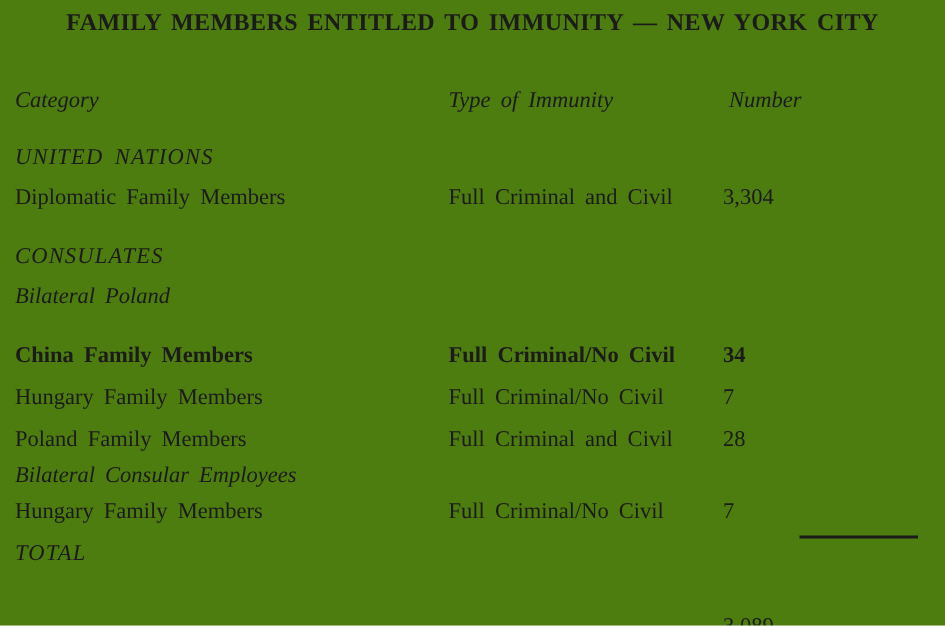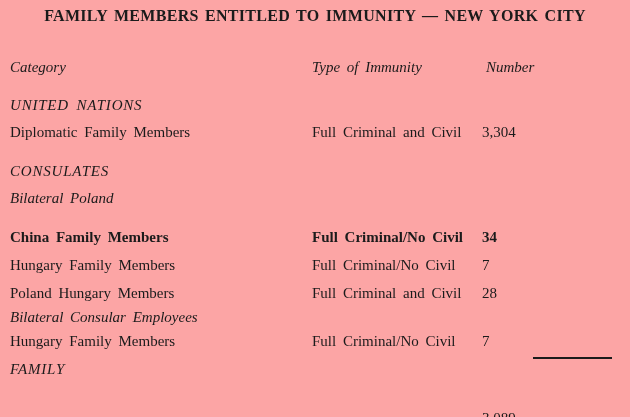--- a/index.html
+++ b/index.html
@@ -4,21 +4,21 @@
 <style>
   html, body {
     margin: 0;
     padding: 0;
     background: #e8e8e8;
   }
   .page {
     position: relative;
     width: 630px;
     height: 417px;
-    background: #fca5a5;
+    background: #4d7c0f;
     color: #1b1b1b;
     font-family: "Liberation Serif", "DejaVu Serif", serif;
     overflow: hidden;
   }
   .title {
     position: absolute;
     top: 5px;
     left: 0;
     width: 100%;
     margin: 0;
@@ -38,21 +38,21 @@
     line-height: 19px;
     word-spacing: 3px;
   }
   .cat {
     position: absolute;
     left: 10px;
     white-space: nowrap;
   }
   .typ {
     position: absolute;
-    left: 312px;
+    left: 299px;
     white-space: nowrap;
     text-align: right;
   }
   .num {
     position: absolute;
     right: 18px;
     width: 130px;
     text-align: left;
     white-space: nowrap;
   }
@@ -129,38 +129,38 @@
     <span class="num">34</span>
   </div>
 
   <div class="row kind-data" style="top: 256px;">
     <span class="cat">Hungary Family Members</span>
     <span class="typ">Full Criminal/No Civil</span>
     <span class="num">7</span>
   </div>
 
   <div class="row kind-data" style="top: 284px;">
-    <span class="cat">Poland Hungary Members</span>
+    <span class="cat">Poland Family Members</span>
     <span class="typ">Full Criminal and Civil</span>
     <span class="num">28</span>
   </div>
 
   <div class="row kind-subsection" style="top: 308px;">
     <span class="cat">Bilateral Consular Employees</span>
     <span class="typ"></span>
     <span class="num"></span>
   </div>
 
   <div class="row kind-data" style="top: 332px;">
     <span class="cat">Hungary Family Members</span>
     <span class="typ">Full Criminal/No Civil</span>
     <span class="num">7</span>
   </div>
 
   <div class="row kind-total" style="top: 360px;">
-    <span class="cat">FAMILY</span>
+    <span class="cat">TOTAL</span>
     <span class="typ"></span>
     <span class="num">3,089</span>
   </div>
 </div>
 
   <div class="rule"></div>
 </div>
 
 </body></html>

